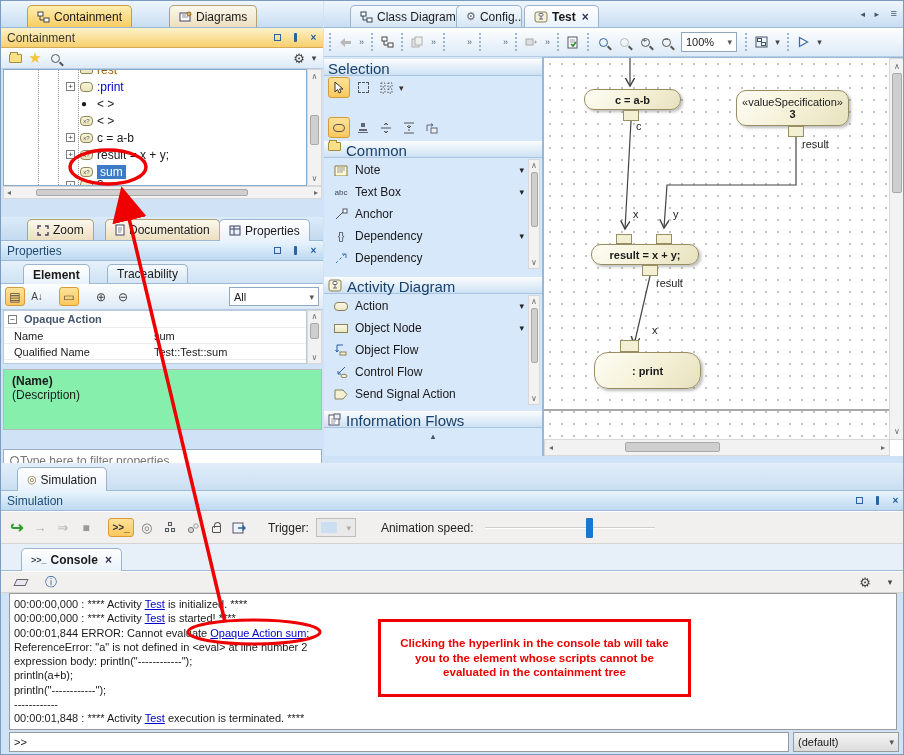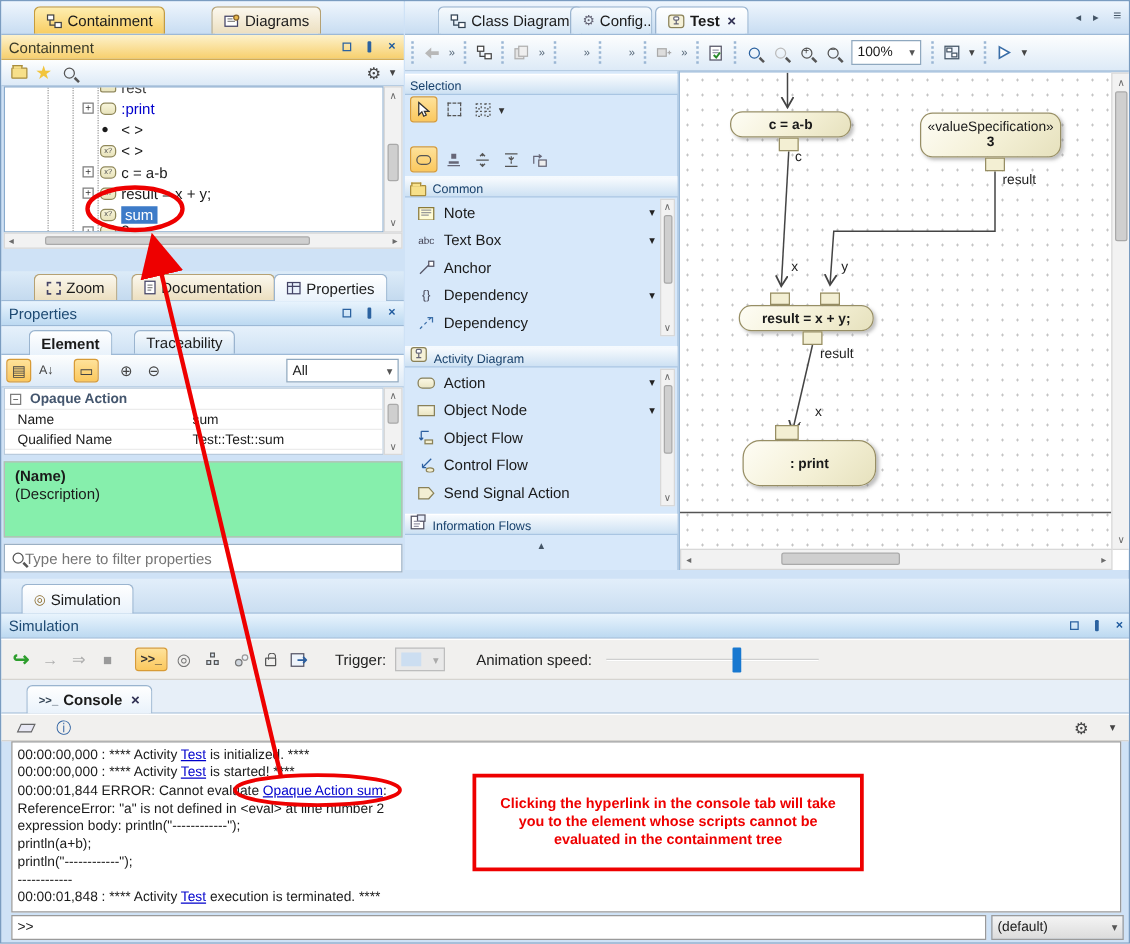--- a/index.html
+++ b/index.html
@@ -41,21 +41,21 @@
 .guide{position:absolute;top:0;bottom:0;width:0;border-left:1px dotted #9a9a9a}
 .trow{position:relative;height:17px;display:flex;align-items:center;cursor:pointer}
 .expb{position:absolute;left:62px;width:9px;height:9px;border:1px solid #7e7e7e;background:#fff;font-size:8px;line-height:7px;text-align:center;color:#333;cursor:pointer}
 .nico{position:absolute;left:76px;width:13px;height:10px;background:linear-gradient(#f8f5da,#e9e4bc);border:1px solid #8f8758;border-radius:4px;font-size:6px;color:#555;text-align:center;line-height:9px}
 .nico.rect{border-radius:2px}
 .tlab{position:absolute;left:93px;white-space:nowrap}
 
 .prow{position:relative;height:16px;border-bottom:1px solid #ececec;display:flex;align-items:center}
 .pl{position:absolute;left:10px}.pv{position:absolute;left:150px}
 
-.phead{position:absolute;left:0;right:0;height:17px;display:flex;align-items:flex-end;gap:5px;padding:0 4px;background:linear-gradient(#f8fbfe,#cde1f3);border-top:1px solid #fff;border-bottom:1px solid #a9c5e2;color:#17406b;font-size:10px;cursor:pointer}
+.phead{position:absolute;left:0;right:0;height:17px;display:flex;align-items:flex-start;gap:5px;padding:0 4px;background:linear-gradient(#f8fbfe,#cde1f3);border-top:1px solid #fff;border-bottom:1px solid #a9c5e2;color:#17406b;font-size:15px;cursor:pointer}
 .pitem{position:absolute;left:2px;right:16px;height:22px;display:flex;align-items:center;gap:6px;padding-left:7px;font-size:12px;cursor:pointer}
 .pitem .dd{position:absolute;right:2px;font-size:9px;color:#222}
 .pico{width:16px;display:inline-flex;justify-content:center}
 
 #canvas{position:absolute;left:542px;top:56px;width:362px;height:399px;background:#fff;border-left:1px solid #98b8d8;border-top:1px solid #98b8d8}
 #cview{position:absolute;left:0;top:0;right:16px;bottom:17px;overflow:hidden;background:radial-gradient(circle,#c4c4c4 .8px,transparent 1px);background-size:12px 12px}
 .node{position:absolute;display:flex;flex-direction:column;align-items:center;justify-content:center;background:linear-gradient(135deg,#fefdf5,#f4f0d6 55%,#e6e1bd);border:1px solid #978e64;border-radius:10px;box-shadow:2px 2px 3px rgba(110,110,110,.45);font-weight:bold;font-size:11px;cursor:pointer}
 .pin{position:absolute;background:#f3efd3;border:1px solid #978e64;cursor:pointer}
 .elab{position:absolute;font-size:11px;color:#222;white-space:nowrap}
 
@@ -129,21 +129,21 @@
     <span class="icbtn" style="width:10px;font-size:9px">
         <span>▾</span>
       </span>
   </div>
   <div class="tree" style="left:2px;top:68px;width:304px;height:117px">
     <span class="guide" style="left:34px"></span>
     <span class="guide" style="left:54px"></span>
     <span class="guide" style="left:74px"></span>
     <div class="trow" style="height:8px">
       <span class="nico rect" style="top:-6px"></span>
-      <span class="tlab" style="top:-7px;color:#404040">rest</span>
+      <span class="tlab" style="top:-7px;color:#a16207">rest</span>
     </div>
     <div class="trow">
       <span class="expb">+</span>
       <span class="nico"></span>
       <span class="tlab" style="color:#0000cc">:print</span>
     </div>
     <div class="trow">
       <span style="position:absolute;left:77px;font-size:10px">●</span>
       <span class="tlab">&lt; &gt;</span>
     </div>
@@ -275,21 +275,21 @@
   </div>
   <div class="sbv" style="left:306px;top:309px;width:15px;height:54px">
     <span class="sba" style="top:1px">∧</span>
     <span class="sbt" style="left:2px;top:12px;width:9px;height:16px"></span>
     <span class="sba" style="bottom:1px">∨</span>
   </div>
   <div class="abs" style="left:2px;top:368px;width:319px;height:61px;background:#86efac;border:1px solid #b9b9b9;padding:4px 8px">
     <div style="font-weight:bold;font-size:12px">(Name)</div>
     <div style="font-size:12px">(Description)</div>
   </div>
-  <div class="abs" style="left:2px;top:434px;width:319px;height:23px;background:#fff;border:1px solid #9bb0c4;display:flex;align-items:center;gap:1px;padding:0 6px">
+  <div class="abs" style="left:2px;top:448px;width:319px;height:23px;background:#fff;border:1px solid #9bb0c4;display:flex;align-items:center;gap:1px;padding:0 6px">
     <span class="mag"></span>
     <input style="border: none; outline: none; flex: 1 1 0%; font-size: 12px; font-family: inherit; color: rgb(51, 51, 51);" placeholder="Type here to filter properties">
   </div>
 
   <div class="strip" style="left:323px;top:0;width:581px;height:27px">
     <div class="tab" style="left:26px">
       <span class="svgicon">
           <svg width="13" height="12">
             <rect x="1" y="1" width="5" height="4" fill="#fff" stroke="#345"></rect>
             <rect x="7" y="7" width="5" height="4" fill="#fff" stroke="#345"></rect>

